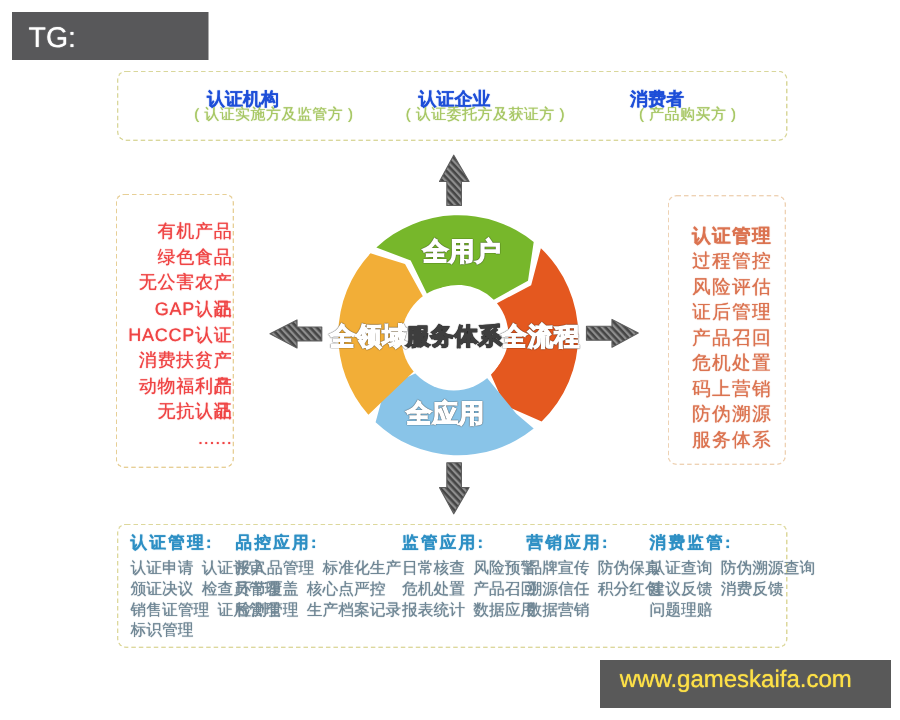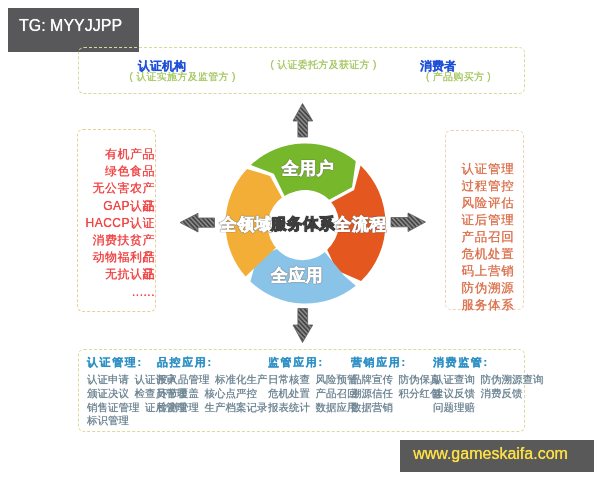--- a/index.html
+++ b/index.html
@@ -1,20 +1,20 @@
 <!DOCTYPE html>
 <html><head>
 <meta charset="utf-8">
 <style>
 html,body{margin:0;padding:0;}
 body{width:600px;height:480px;background:#fff;position:relative;overflow:hidden;
   font-family:"Liberation Sans",sans-serif;text-shadow:0 0 0.7px currentColor;}
 .abs{position:absolute;}
-.tgbox{left:8px;top:8px;width:131px;height:44px;background:#58585a;color:#fff;
-  font-size:16px;line-height:35px;padding-left:11px;box-sizing:border-box;}
+.tgbox{left:8px;top:8px;width:131px;height:32px;background:#58585a;color:#fff;
+  font-size:19px;line-height:35px;padding-left:11px;box-sizing:border-box;}
 .topbox{left:78px;top:47px;width:447px;height:47px;border:1px dashed #d9d79b;border-radius:6px;box-sizing:border-box;}
 .hcol{position:absolute;top:60px;transform:translateX(-50%);text-align:center;}
 .hcol .t{font-size:12px;font-weight:bold;color:#1d4ed8;line-height:12px;}
 .hcol .s{font-size:10px;color:#a7c764;line-height:9.5px;margin-top:0;letter-spacing:0.3px;padding-left:41px;}
 .leftbox{left:77px;top:129px;width:79px;height:183px;border:1px dashed #e7cf96;border-radius:6px;
   box-sizing:border-box;text-align:right;color:#ef4444;font-size:12px;letter-spacing:0.5px;padding-left:5px;}
 .leftbox div{height:17.2px;line-height:17.2px;}
 .rightbox{left:445px;top:130px;width:79px;height:180px;border:1px dashed #eed2b4;border-radius:6px;
   box-sizing:border-box;text-align:center;color:#db7350;font-size:12.5px;letter-spacing:0.8px;padding-left:7px;}
 .rightbox div{height:17px;line-height:17px;}
@@ -27,41 +27,42 @@
 </head>
 <body>
 <div class="abs tgbox">TG: MYYJJPP</div>
 
 <div class="abs topbox"></div>
 <div class="hcol" style="left:162px;">
     <div class="t">认证机构</div>
     <div class="s">( 认证实施方及监管方 )</div>
   </div>
 <div class="hcol" style="left:303px;">
+    <div class="t">认证企业</div>
     <div class="s">( 认证委托方及获证方 )</div>
   </div>
 <div class="hcol" style="left:438px;">
     <div class="t">消费者</div>
     <div class="s">( 产品购买方 )</div>
   </div>
 
 <div class="abs leftbox">
 <div style="margin-top:16px;">有机产品</div>
     <div>绿色食品</div>
     <div>无公害农产品</div>
     <div>GAP认证</div>
     <div>HACCP认证</div>
     <div>消费扶贫产品</div>
     <div>动物福利产品</div>
     <div>无抗认证</div>
     <div>......</div>
 </div>
 
 <div class="abs rightbox">
-<div style="margin-top:30px;">认证管理</div>
+<div style="margin-top:18px;font-weight:bold;">认证管理</div>
     <div>过程管控</div>
     <div>风险评估</div>
     <div>证后管理</div>
     <div>产品召回</div>
     <div>危机处置</div>
     <div>码上营销</div>
     <div>防伪溯源</div>
     <div>服务体系</div>
 </div>
 

